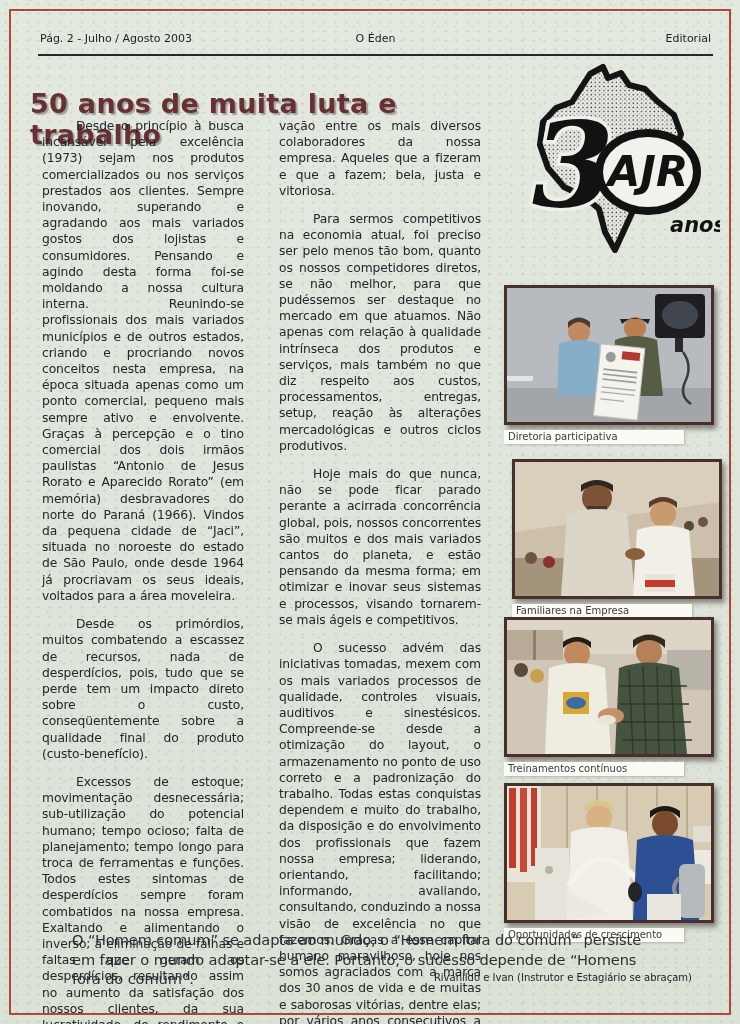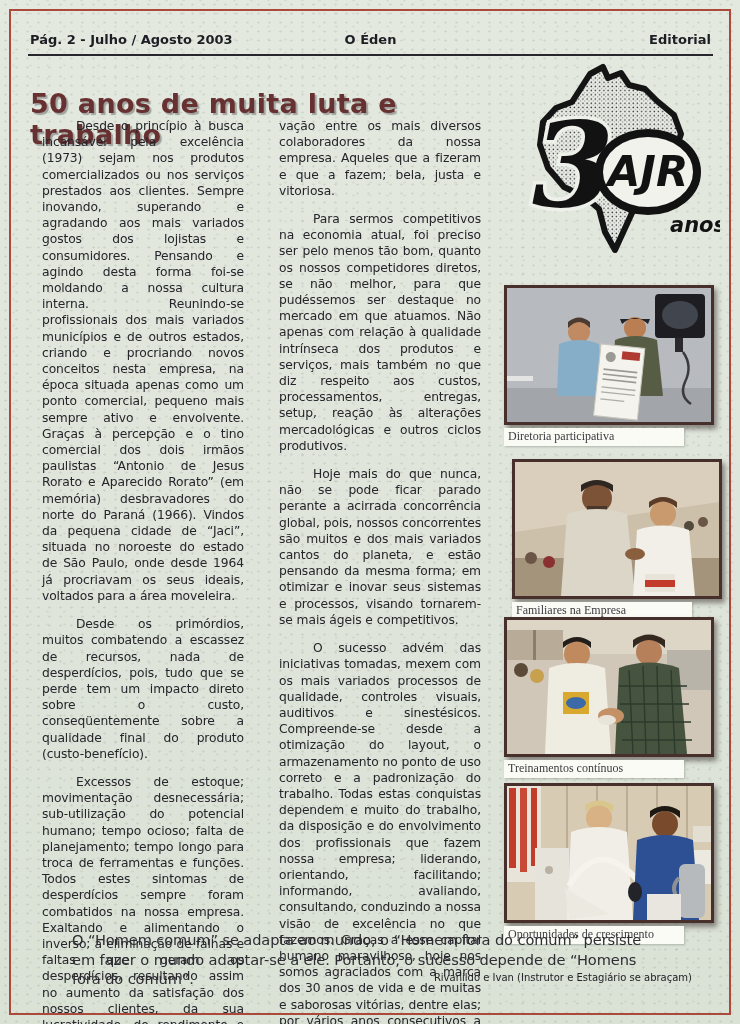--- a/index.html
+++ b/index.html
@@ -10,23 +10,23 @@
     background-image:
       radial-gradient(rgba(125,145,128,0.20) 1px, transparent 1.6px),
       radial-gradient(rgba(120,140,125,0.13) 1px, transparent 1.8px),
       linear-gradient(#e4e9e0,#dae1d5);
     background-size:11px 9px,17px 13px,100% 100%;
     background-position:0 0,5px 7px,0 0;
   }
   .frame{position:absolute;inset:9px;border:2px solid #ab493b;pointer-events:none;}
 
   .header{
-    position:absolute;left:28px;right:27px;top:32px;height:22px;
+    position:absolute;left:38px;right:27px;top:32px;height:22px;
     border-bottom:2px solid #26262c;
-    font-weight:bold;font-size:13px;color:#1d1d24;
+    font-weight:normal;font-size:11px;color:#1d1d24;
   }
   .header .h-left{position:absolute;left:2px;top:0;}
   .header .h-center{position:absolute;left:50%;top:0;transform:translateX(-50%);}
   .header .h-right{position:absolute;right:2px;top:0;}
 
   .title{
     position:absolute;left:30px;top:70px;width:470px;
     font-size:27px;font-weight:bold;letter-spacing:.3px;color:#683131;
     text-shadow:2px 2px 1px rgba(105,105,105,.55);
   }
@@ -41,23 +41,22 @@
   .logo-box{position:relative;width:218px;height:212px;}
   .figure{position:absolute;left:2px;width:212px;}
   .fig1{top:225px;} .fig2{top:391px;} .fig3{top:557px;} .fig4{top:723px;}
   .photo{
     width:204px;height:134px;border:3px solid #47302b;background:#b0b0ae;
     box-shadow:3px 4px 5px rgba(45,35,35,.5);overflow:hidden;
   }
   .photo svg{display:block;width:100%;height:100%;}
   .caption{
     display:inline-block;margin-top:3px;min-width:168px;
-    background:#fbfbf5;color:#3b3b40;font-size:12px;padding:1px 8px 2px 4px;
+    background:#fbfbf5;color:#3b3b40;font-size:10px;padding:1px 8px 2px 4px;
     box-shadow:1px 1px 2px rgba(90,95,85,.35);
-    font-family:Liberation Serif, serif;
   }
 
   .quote{
     position:absolute;left:72px;width:596px;top:930px;
     font-size:14.6px;line-height:19.5px;color:#2d2d33;letter-spacing:-0.1px;
   }
   .credit{
     position:absolute;right:48px;top:972px;font-size:10px;color:#232329;
   }
 </style>

